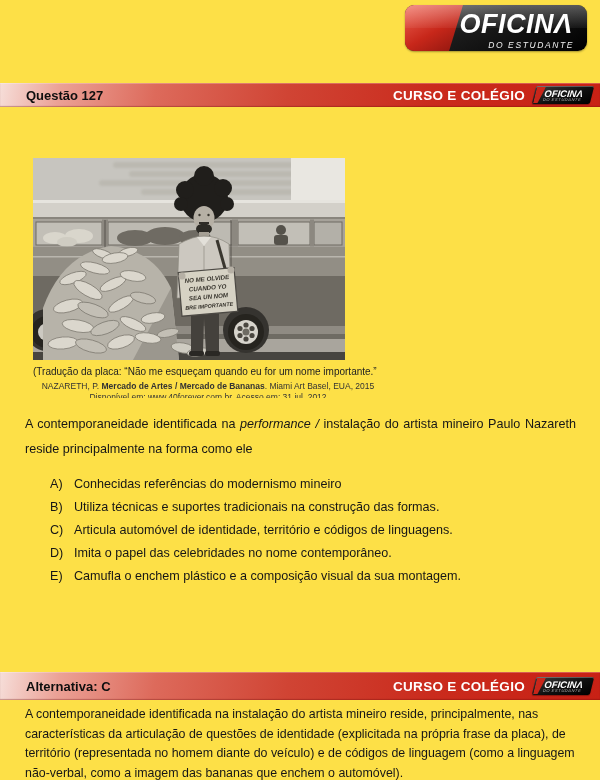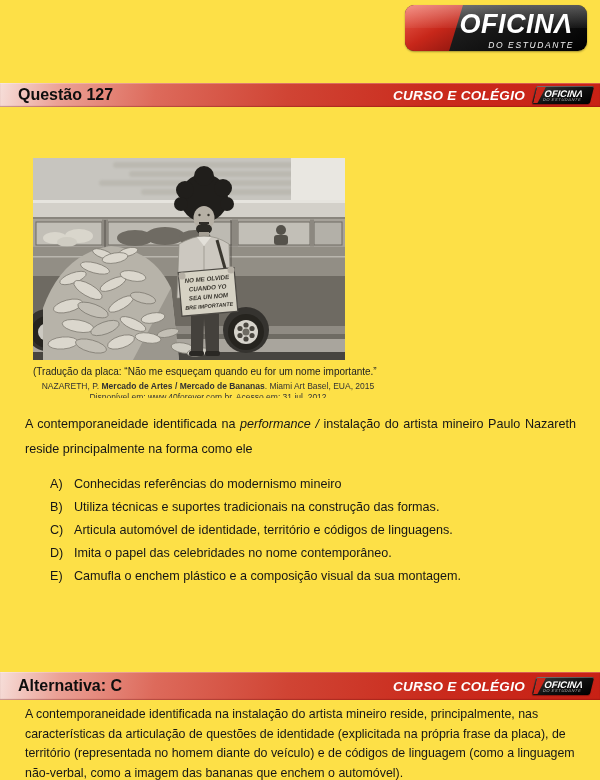--- a/index.html
+++ b/index.html
@@ -10,23 +10,23 @@
   .logo{position:absolute;left:405px;top:5px;width:182px;height:46px;background:linear-gradient(155deg,#4a4a4a 0%,#1c1c1c 40%,#000 100%);border-radius:9px;overflow:hidden;box-shadow:0 1px 2px rgba(0,0,0,.35);}
   .logo-red{position:absolute;left:0;top:0;width:58px;height:100%;background:linear-gradient(150deg,#ef6454 0%,#c7271a 55%,#8c150e 100%);clip-path:polygon(0 0,100% 0,76% 100%,0 100%);}
   .logo-gloss{position:absolute;left:0;top:0;right:0;height:50%;background:linear-gradient(180deg,rgba(255,255,255,.30),rgba(255,255,255,.05));border-radius:9px 9px 0 0;}
   .logo-main{position:absolute;left:44px;top:4px;width:134px;text-align:center;color:#fff;font-size:27px;font-weight:bold;font-style:italic;letter-spacing:0.5px;}
   .logo-sub{position:absolute;right:13px;top:35px;color:#f0f0f0;font-size:8.5px;font-style:italic;letter-spacing:1.6px;}
 
   
   .bar{position:absolute;left:0;width:600px;display:flex;align-items:center;background:linear-gradient(100deg,#f6ded9 0%,#eba196 10%,#dd6a5b 26%,#d04434 48%,#ca2b1d 72%,#c82115 100%);box-shadow:inset 0 1px 0 rgba(255,255,255,.25),inset 0 -1px 1px rgba(110,15,8,.35);}
   .bar-top{top:83px;height:24px;}
   .bar-bottom{top:672px;height:28px;}
-  .bar-title{font-weight:bold;font-size:16px;color:#0e0e0e;padding-left:18px;white-space:nowrap;}
+  .bar-title{font-weight:bold;font-size:13px;color:#0e0e0e;padding-left:26px;white-space:nowrap;}
   .bar-right{margin-left:auto;display:flex;align-items:center;gap:9px;padding-right:8px;}
-  .bar-brand{color:#fff;font-weight:bold;font-size:13.5px;letter-spacing:.3px;white-space:nowrap;font-style:italic;}
+  .bar-brand{color:#fff;font-weight:bold;font-size:13.5px;letter-spacing:.3px;white-space:nowrap;}
   .badge{position:relative;width:58px;height:18px;background:linear-gradient(160deg,#3c3c3c 0%,#101010 55%,#000 100%);transform:skewX(-14deg);border-radius:2px;display:flex;flex-direction:column;align-items:center;justify-content:center;box-shadow:0 1px 1px rgba(80,10,5,.5), inset 0 1px 0 rgba(255,255,255,.28);}
   .badge-red{position:absolute;left:1px;top:1px;bottom:1px;width:9px;background:#c8261a;clip-path:polygon(0 0,100% 0,50% 100%,0 100%);}
   .badge-main{color:#fff;font-weight:bold;font-style:italic;font-size:9.5px;line-height:9px;transform:skewX(8deg);}
   .badge-sub{color:#b9b9b9;font-style:italic;font-size:4px;line-height:4px;transform:skewX(8deg);letter-spacing:.6px;}
 
   
   .photo{position:absolute;left:33px;top:158px;width:312px;height:202px;}
   .photo svg{display:block;width:312px;height:202px;}
 
   

